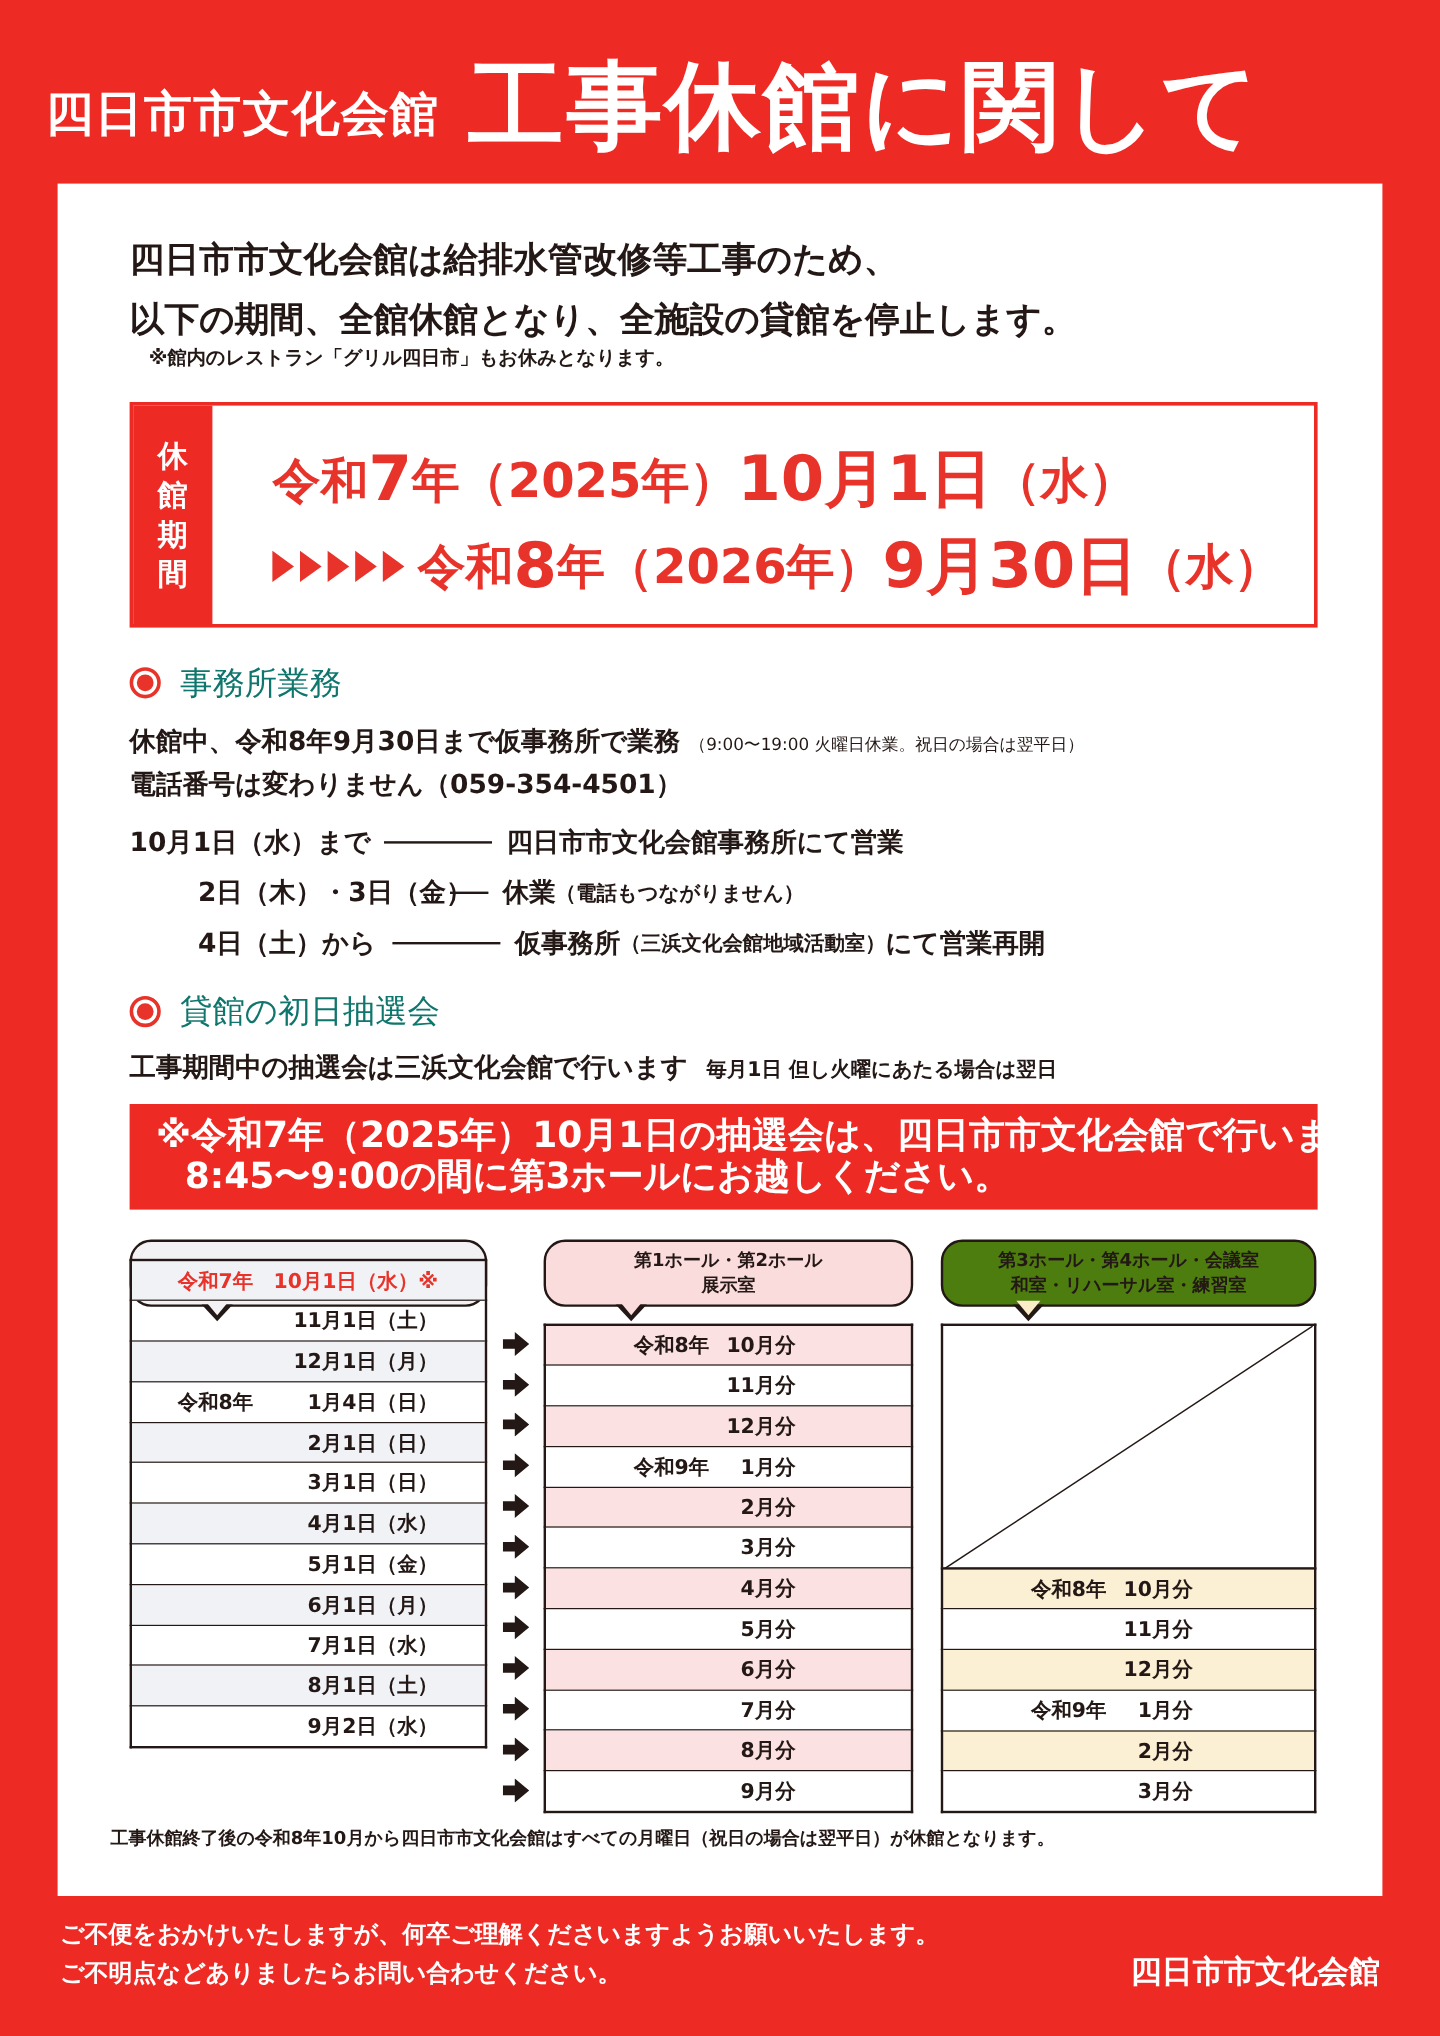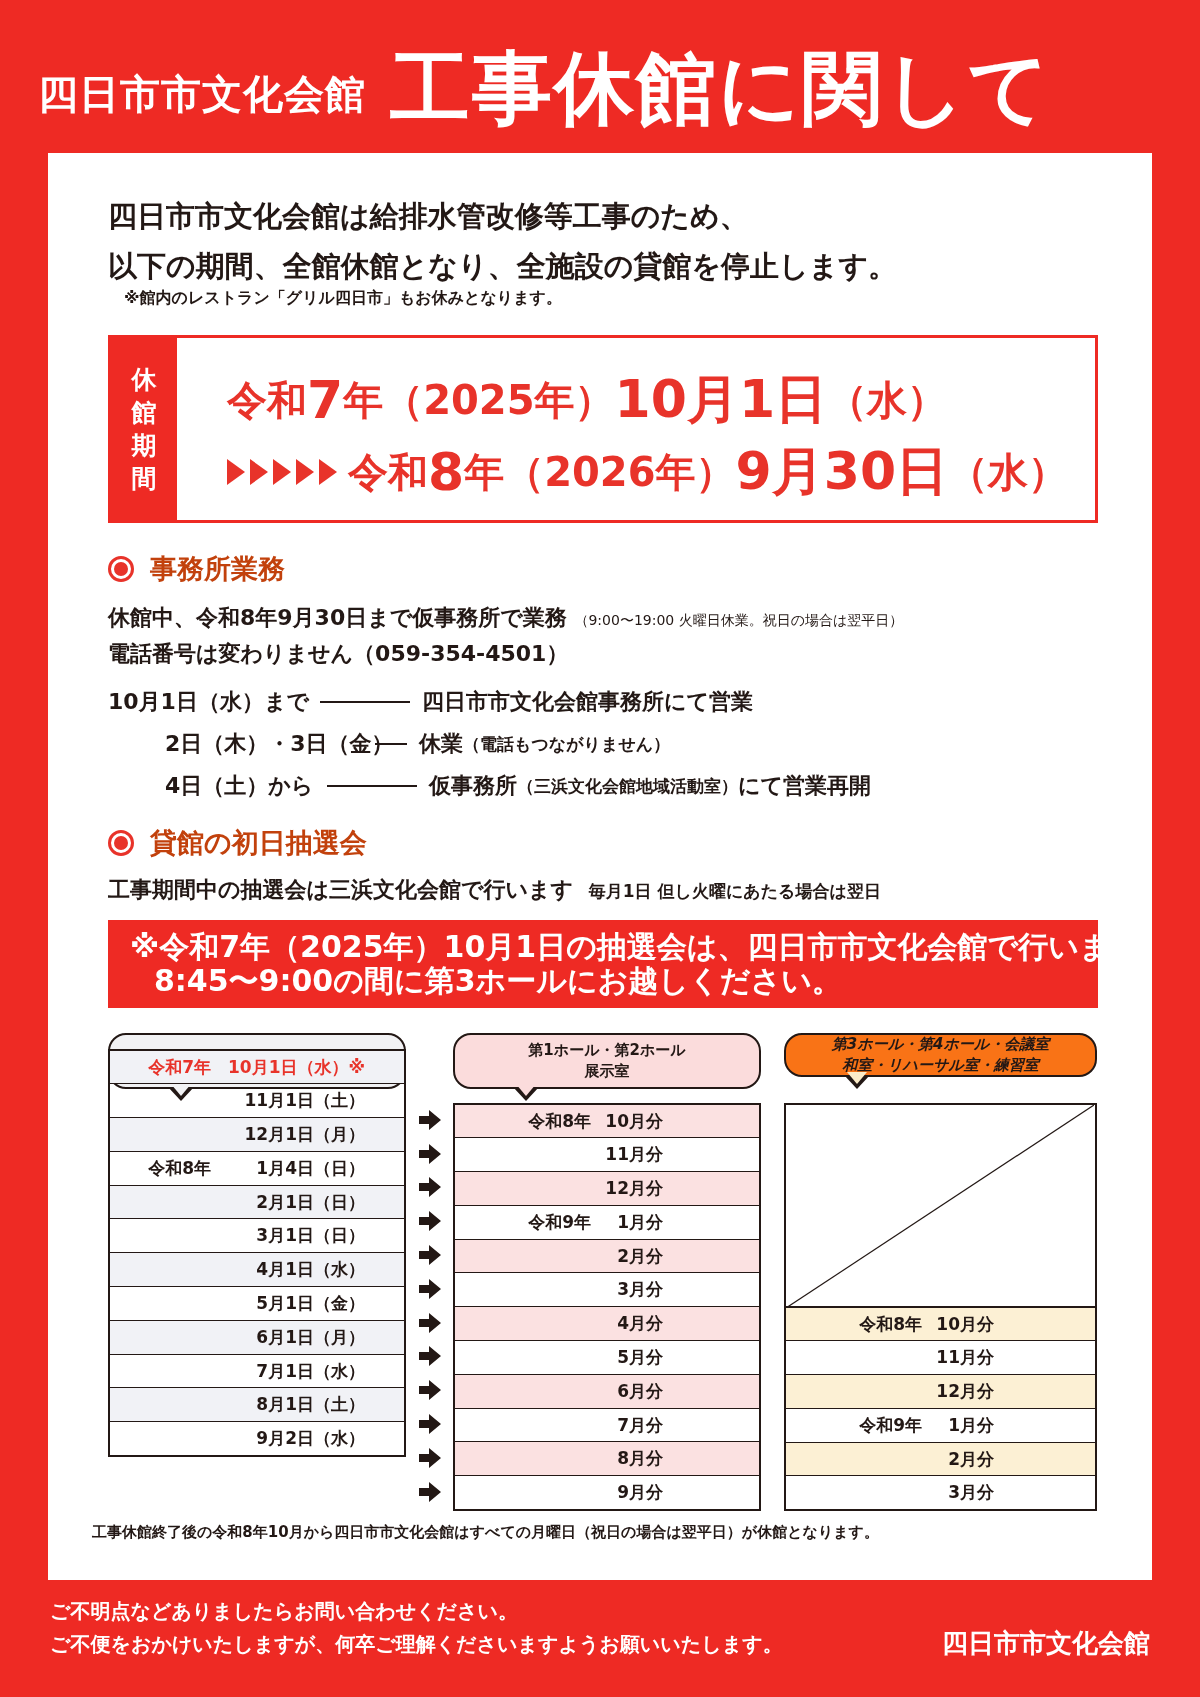--- a/index.html
+++ b/index.html
@@ -35,21 +35,21 @@
     width: 66px; background: #ee2a24; color: #fff; font-weight: bold; font-size: 25px;
     display: flex; flex-direction: column; align-items: center; justify-content: center; line-height: 33px;
   }
   .period .dates { flex: 1; padding-left: 30px; color: #e8332a; font-weight: bold; font-size: 40px; margin-left: 20px; }
   .period .dates .d1 { margin-top: 26px; height: 72px; display: flex; align-items: center; white-space: nowrap; }
   .period .dates .d2 { height: 72px; display: flex; align-items: center; white-space: nowrap; }
   .period .big { font-size: 52px; }
   .arrows { display: inline-flex; margin-right: 6px; }
   .tri { width: 0; height: 0; border-top: 13px solid transparent; border-bottom: 13px solid transparent; border-left: 18px solid #e8332a; margin-right: 5px; }
 
-  .sec-head { font-size: 27px; font-weight: bold; color: #c2410c; display: flex; align-items: center; white-space: nowrap; }
+  .sec-head { font-size: 27px; font-weight: normal; color: #0f766e; display: flex; align-items: center; white-space: nowrap; }
   .bullet {
     width: 26px; height: 26px; border-radius: 50%; border: 3px solid #e8332a; margin-right: 16px;
     display: flex; align-items: center; justify-content: center;
   }
   .bullet::after { content: ""; width: 14px; height: 14px; border-radius: 50%; background: #e8332a; }
 
   .line { font-size: 22px; font-weight: bold; white-space: nowrap; }
   .line small { font-size: 14px; font-weight: normal; }
   .sched { font-size: 22px; font-weight: bold; white-space: nowrap; display: flex; align-items: center; }
   .sched .when { display: inline-block; }
@@ -68,21 +68,21 @@
   .bubble .tail {
     position: absolute; bottom: -14px; left: 58px; width: 0; height: 0;
     border-left: 13px solid transparent; border-right: 13px solid transparent; border-top: 14px solid #231815;
   }
   .bubble .tail::after {
     content: ""; position: absolute; left: -10px; top: -17px; width: 0; height: 0;
     border-left: 10px solid transparent; border-right: 10px solid transparent; border-top: 12px solid var(--bg);
   }
   .b1 { left: 60px; top: 880px; width: 298px; height: 56px; background: #f2f2f4; --bg: #f2f2f4; font-size: 16px; }
   .b2 { left: 405px; top: 880px; width: 308px; height: 56px; background: #fbdcdc; --bg: #fbdcdc; font-size: 15px; line-height: 21px; }
-  .b3 { left: 736px; top: 880px; width: 313px; height: 44px; background: #f97316; --bg: #fcecc8; font-size: 15px; line-height: 21px; font-style: italic; }
+  .b3 { left: 736px; top: 880px; width: 313px; height: 56px; background: #4d7c0f; --bg: #fcecc8; font-size: 15px; line-height: 21px; }
 
   table.grid { position: absolute; border-collapse: collapse; border: 2.5px solid #231815; }
   table.grid td { height: 33.8px; border-top: 1.5px solid #231815; font-size: 17px; font-weight: bold; white-space: nowrap; padding: 0; }
   table.grid tr:first-child td { border-top: none; }
   .t1 { left: 60px; top: 896px; width: 298px; }
   .t2 { left: 405px; top: 950px; width: 308px; }
   .t3 { left: 736px; top: 950px; width: 313px; }
   .t1 td .era { display: inline-block; width: 115px; text-align: right; padding-right: 14px; }
   .t1 td .dt { display: inline-block; width: 140px; text-align: right; }
   .t2 td .era, .t3 td .era { display: inline-block; width: 150px; text-align: right; padding-right: 14px; }
@@ -378,16 +378,16 @@
     <tr>
           <td><span class="era"></span><span class="mo">3月分</span></td>
         </tr>
   </tbody>
     </table>
 
   <div class="abs foot-note">工事休館終了後の令和8年10月から四日市市文化会館はすべての月曜日（祝日の場合は翌平日）が休館となります。</div>
 </div>
 
 <div class="footer">
+  <div>ご不便をおかけいたしますが、何卒ご理解くださいますようお願いいたします。</div>
   <div>ご不明点などありましたらお問い合わせください。</div>
-  <div>ご不便をおかけいたしますが、何卒ご理解くださいますようお願いいたします。</div>
 </div>
 <div class="footer-org">四日市市文化会館</div>
 
 </body></html>

